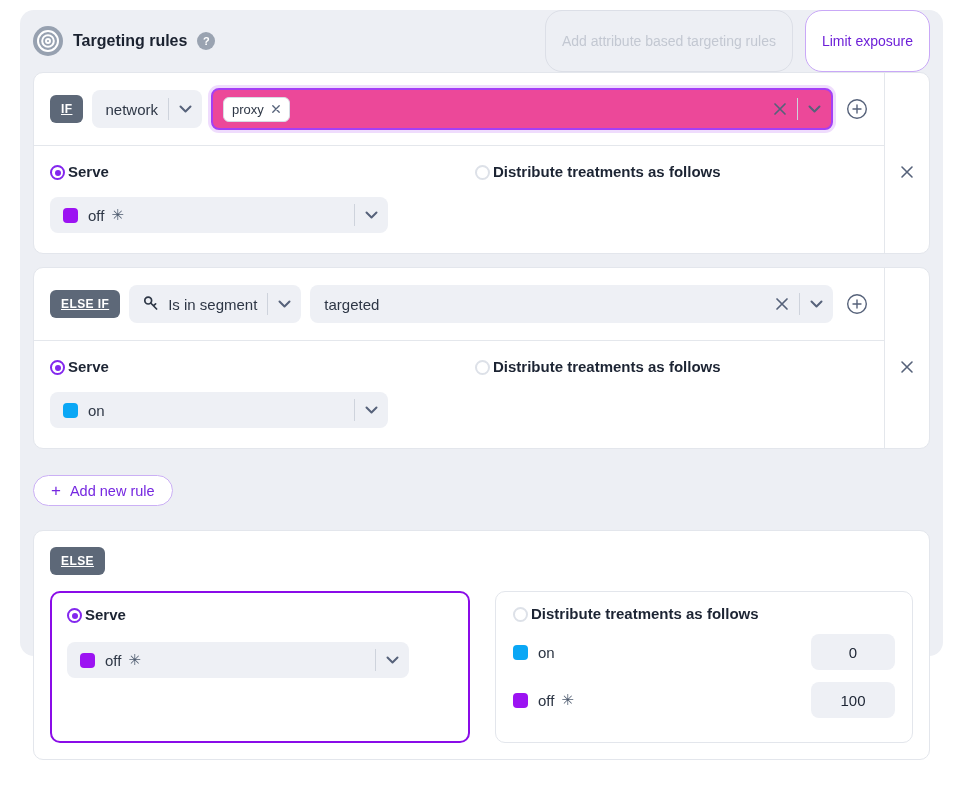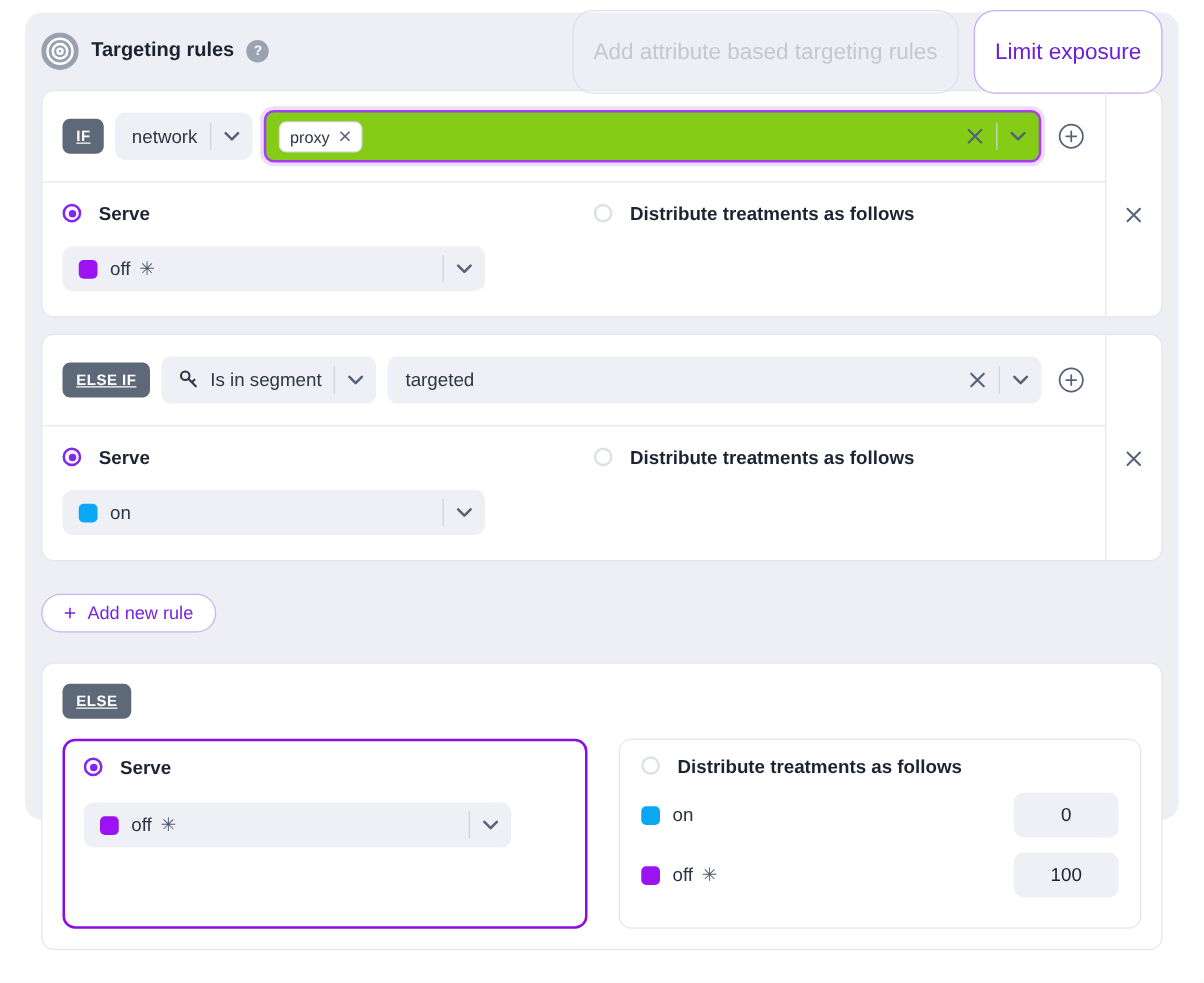--- a/index.html
+++ b/index.html
@@ -6,54 +6,54 @@
   html,body { width:963px; height:786px; background:#ffffff; font-family:"Liberation Sans",sans-serif; }
   .panel { position:absolute; left:20px; top:10px; width:923px; height:646px;
            background:#edeff4; border-radius:14px; padding:0 13px 15px 13px; }
 
   
   .hdr { height:62px; display:flex; align-items:center; }
   .hdr-left { display:flex; align-items:center; gap:10px; flex:1; }
   .title { font-size:16px; font-weight:bold; color:#1b2230; }
   .help { width:18px; height:18px; border-radius:50%; background:#9aa3b1; color:#fff;
           font-size:11px; font-weight:bold; display:flex; align-items:center; justify-content:center; }
-  .pill { border-radius:17px; font-size:18px; padding:22px 16px; background:#fff; white-space:nowrap; cursor:pointer; }
+  .pill { border-radius:17px; font-size:14px; padding:22px 16px; background:#fff; white-space:nowrap; cursor:pointer; }
   .pill.disabled { background:transparent; border:1px solid #dcdfe7; color:#c3c8d2; margin-right:12px; }
   .pill.purple { border:1px solid #c9a8f7; color:#6d1fd8; }
 
   
   .card { background:#fff; border:1px solid #e3e6ec; border-radius:10px; display:flex; overflow:hidden; }
   .card-main { flex:1; min-width:0; }
   .card-side { width:45px; border-left:1px solid #e4e7ec; display:flex; justify-content:flex-start; padding-top:17px; }
   .card-side .x-btn { margin:0 auto; }
   .cond-row { display:flex; align-items:center; gap:9px; padding:15px 16px; border-bottom:1px solid #e4e7ec; }
   .badge { background:#5d6878; color:#fff; font-size:12px; font-weight:bold; letter-spacing:.4px;
            padding:7px 11px; border-radius:6px; white-space:nowrap;text-decoration:underline; }
   .dd { background:#eef0f5; border-radius:8px; height:38px; display:flex; align-items:center;
         padding:0 10px 0 13px; color:#2e3746; font-size:15px; cursor:pointer; white-space:nowrap; }
   .dd .lbl { margin-right:10px; }
   .vsep { width:1px; height:22px; background:#ced3dc; margin-right:10px; }
   .mat-ic { margin-right:8px; display:flex; }
 
-  .val-input { flex:1; height:42px; background:#84cc16; border:2px solid #a43ff5; border-radius:8px;
+  .val-input { flex:1; height:42px; background:#ec4899; border:2px solid #a43ff5; border-radius:8px;
                box-shadow:0 0 0 3px rgba(164,63,245,.18); display:flex; align-items:center; padding:0 10px; }
   .chip { display:flex; align-items:center; gap:7px; border:1px solid #d7dbe4; border-radius:6px;
           padding:4px 8px; font-size:13px; color:#2e3746; background:#fff; }
   .grow { flex:1; }
   .gray-input { flex:1; height:38px; background:#eef0f5; border:none; border-radius:8px; display:flex;
                 align-items:center; padding:0 10px 0 14px; }
   .gray-input input { flex:1; border:none; background:transparent; outline:none; font-size:15px;
                       color:#2e3746; font-family:"Liberation Sans",sans-serif; }
   .icon-btn { display:flex; align-items:center; cursor:pointer; background:none; border:none; padding:0; }
   .plus-btn { margin-left:4px; }
 
   
   .serve-sec { padding:17px 16px 20px 16px; }
   .radio-row { display:flex; align-items:center; }
-  .radio-opt { display:flex; align-items:flex-start; gap:14px; cursor:pointer; }
+  .radio-opt { display:flex; align-items:flex-end; gap:3px; cursor:pointer; }
   .radio-opt.first { width:425px; }
   .radio { width:15px; height:15px; border-radius:50%; background:#fff; position:relative; flex:none; }
   .radio.sel { border:2px solid #8327ee; }
   .radio.sel::after { content:""; position:absolute; left:50%; top:50%; width:6px; height:6px; margin:-3px 0 0 -3px;
                       border-radius:50%; background:#8327ee; }
   .radio.unsel { border:2px solid #dde1e8; }
   .radio-lbl { font-size:15px; font-weight:bold; color:#1c2433; }
   .treat-dd { width:338px; height:36px; margin-top:17px; }
   .sq { width:15px; height:15px; border-radius:4px; margin-right:10px; flex:none; }
   .default-mark { color:#4d5a6e; font-size:15px; margin-left:7px; }

